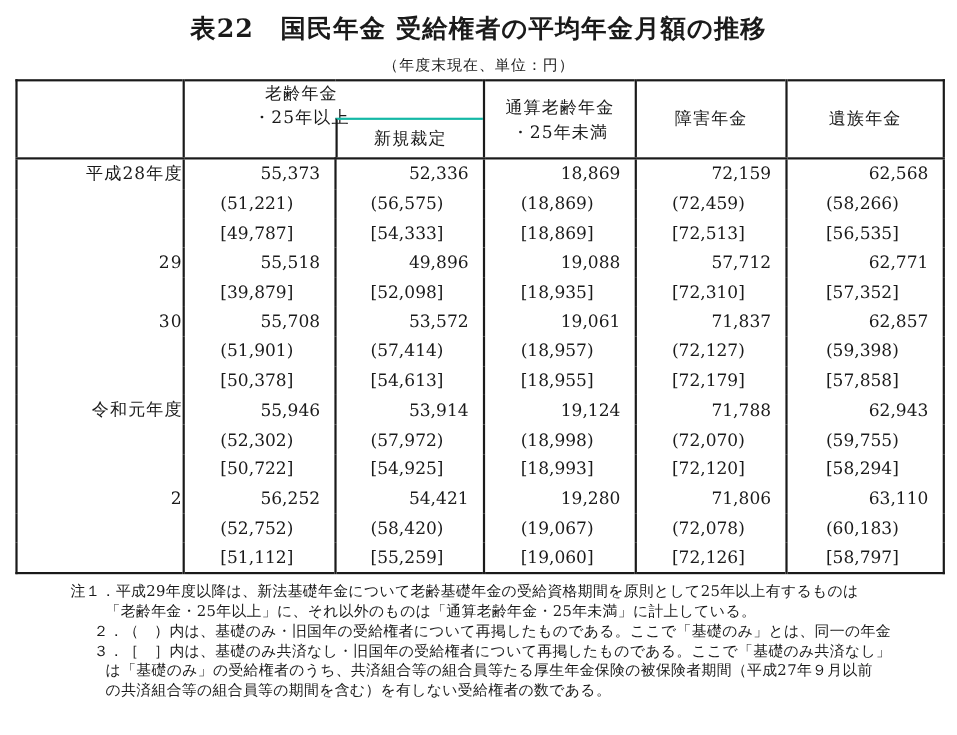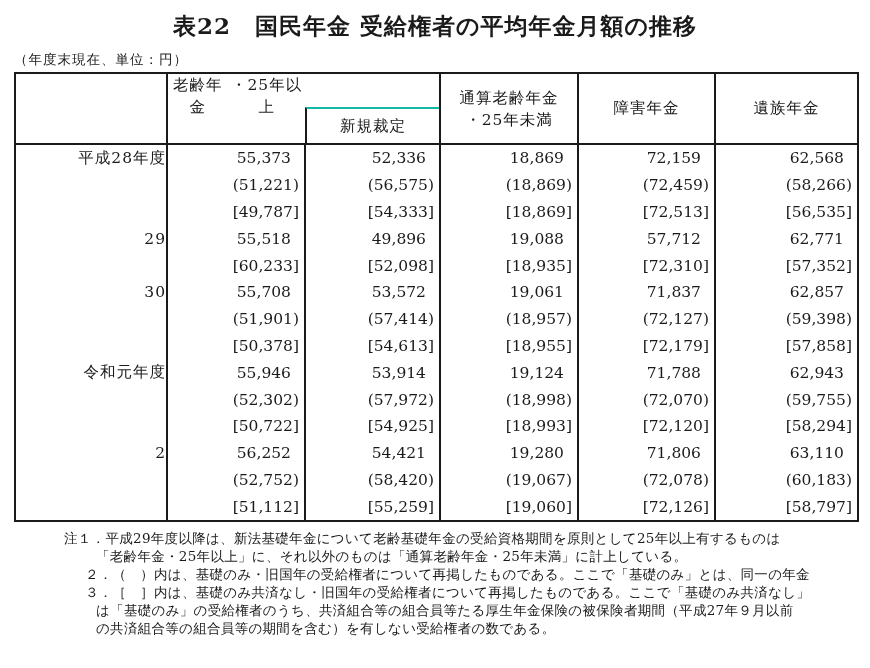--- a/index.html
+++ b/index.html
@@ -7,52 +7,52 @@
     width:870px;height:668px;background:#ffffff;color:#1a1a1a;
     font-family:"DejaVu Serif","Liberation Serif",serif;
     -webkit-font-smoothing:antialiased;overflow:hidden;
   }
   .page{width:870px;height:668px;position:relative;}
   .title{
     text-align:center;font-weight:bold;font-size:23px;letter-spacing:1px;
     padding-top:11px;
   }
   .unit-note{
-    width:843px;margin:9px 16px 3px 14px;text-align:left;
+    width:843px;margin:9px 16px 3px 14px;text-align:center;
     font-size:13.5px;letter-spacing:1px;
   }
   table.pension{
     border-collapse:collapse;table-layout:fixed;
     margin-left:14px;width:843px;
     border:2px solid #1a1a1a;
   }
   table.pension th,table.pension td{padding:0;font-weight:normal;}
   
   thead th{
     height:69px;border-bottom:2px solid #1a1a1a;
     font-size:15.5px;letter-spacing:1px;vertical-align:middle;text-align:center;
   }
   thead th.vline,tbody td.vline{border-left:2px solid #1a1a1a;}
   .hdr-two-line{line-height:22px;}
   .oldage-th{position:relative;}
   .oldage-label{
     position:absolute;left:0;top:0;bottom:0;width:138px;
-    display:flex;flex-direction:row;justify-content:flex-start;line-height:22px;
+    display:flex;flex-direction:column;justify-content:flex-start;line-height:22px;padding-left:37px;
   }
   .shinki-box{
     position:absolute;right:0;bottom:0;width:132px;height:34px;
     border-top:2px solid #14b8a6;border-left:2px solid #1a1a1a;
     display:flex;align-items:center;justify-content:center;
   }
   
   tbody td{height:26.8px;font-size:15.5px;vertical-align:middle;}
   tbody td.year{text-align:right;letter-spacing:1px;}
   tbody td.num{text-align:right;font-variant-numeric:tabular-nums;}
   tbody td.num-main{padding-right:13px;}
-  tbody td.num-sub{padding-right:5px;}
+  tbody td.num-sub{padding-right:5px;text-align:center;}
   
   .notes{margin:7px 0 0 64px;width:800px;font-size:13.5px;line-height:18px;letter-spacing:0.3px;}
   .note-line.indent-1{padding-left:21px;}
   .note-line.indent-2{padding-left:32px;}
 </style>
 </head>
 <body>
 
 <div class="page">
 
@@ -123,21 +123,21 @@
         <tr>
           <td class="year">29</td>
           <td class="num vline num-main">55,518</td>
           <td class="num vline num-main">49,896</td>
           <td class="num vline num-main">19,088</td>
           <td class="num vline num-main">57,712</td>
           <td class="num vline num-main">62,771</td>
         </tr>
         <tr>
           <td class="year"></td>
-          <td class="num vline num-sub">[60,233]</td>
+          <td class="num vline num-sub">[39,879]</td>
           <td class="num vline num-sub">[52,098]</td>
           <td class="num vline num-sub">[18,935]</td>
           <td class="num vline num-sub">[72,310]</td>
           <td class="num vline num-sub">[57,352]</td>
         </tr>
         <tr>
           <td class="year">30</td>
           <td class="num vline num-main">55,708</td>
           <td class="num vline num-main">53,572</td>
           <td class="num vline num-main">19,061</td>

